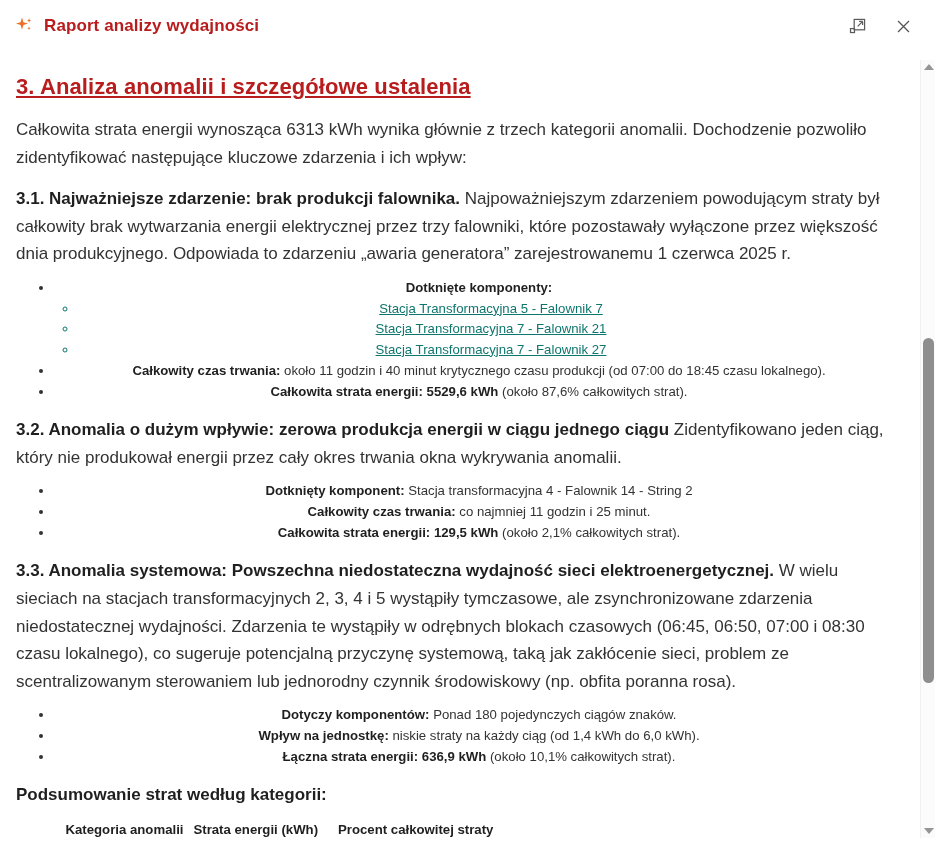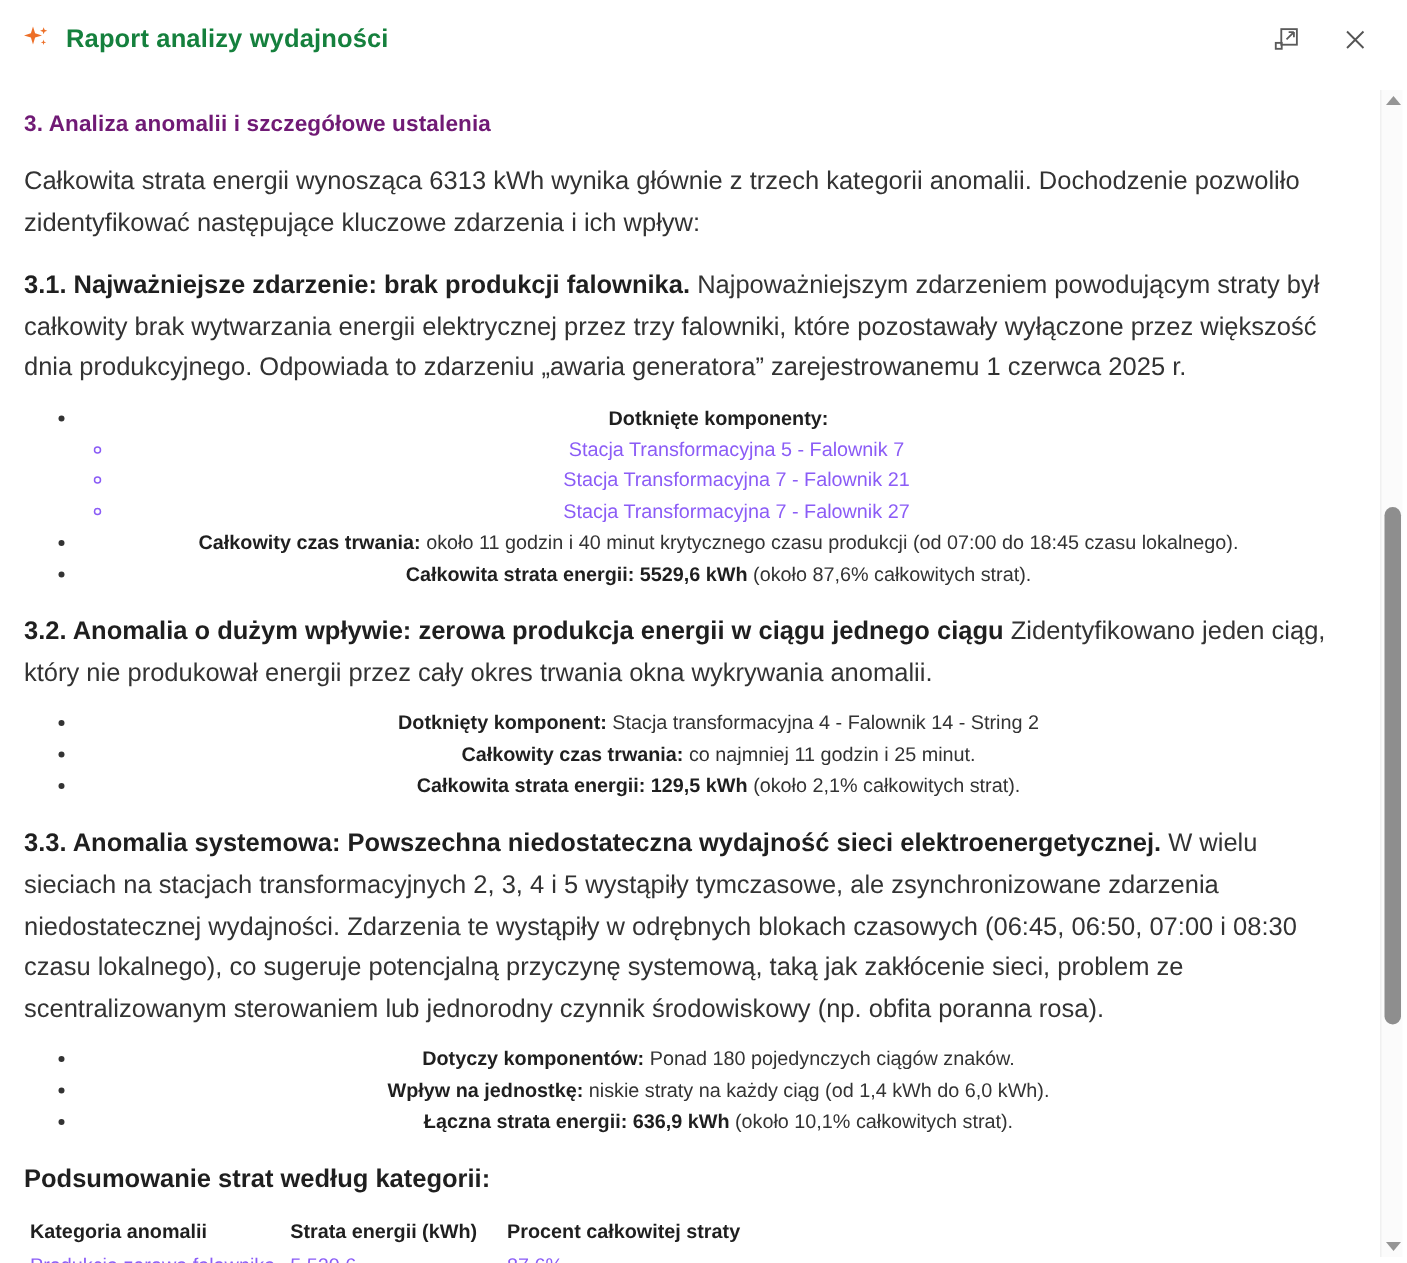--- a/index.html
+++ b/index.html
@@ -25,21 +25,21 @@
     align-items: center;
     padding: 0 14px 0 14px;
     background: #ffffff;
     flex: 0 0 auto;
   }
   .title-left { display: flex; align-items: center; gap: 10px; }
   .sparkle-icon { width: 20px; height: 20px; display: block; flex: 0 0 auto; }
   .window-title {
     font-size: 17px;
     font-weight: 700;
-    color: #15803d;
+    color: #b91c1c;
     letter-spacing: .1px;
     white-space: nowrap;
   }
   .title-actions { margin-left: auto; display: flex; align-items: center; gap: 20px; padding-right: 8px; }
   .icon-btn {
     width: 26px; height: 26px;
     display: flex; align-items: center; justify-content: center;
     background: none; border: none; padding: 0; cursor: pointer;
     color: #5a5a5a;
   }
@@ -52,25 +52,26 @@
     width: 938px;
     height: 790px;
     overflow: hidden;
   }
   .content {
     padding: 8px 34px 0 16px;
     width: 938px;
   }
 
   h2.section-title {
-    font-size: 15px;
+    font-size: 22px;
     font-weight: 700;
-    color: #701a75;
+    color: #b91c1c;
     margin: 14px 0 16px 0;
     letter-spacing: .1px;
+    text-decoration: underline;
   }
 
   p.para {
     font-size: 17px;
     line-height: 1.62;
     margin: 0 0 14px 0;
     color: #333;
     max-width: 894px;
   }
   p.para.tight { margin-bottom: 10px; }
@@ -89,21 +90,22 @@
     text-align: center;
   }
   ul.lvl2 {
     margin: 1px 0 1px 0;
     padding-left: 24px;
     list-style-type: circle;
   }
   ul.lvl2 > li {
     font-size: 13.2px;
     line-height: 1.55;
-    color: #8b5cf6;
+    color: #0f766e;
+    text-decoration: underline;
   }
 
   
   table.summary {
     border-collapse: collapse;
     margin: 6px 0 18px 0;
     font-size: 13.2px;
   }
   table.summary th {
     text-align: left;
@@ -113,21 +115,21 @@
     white-space: nowrap;
     vertical-align: bottom;
   }
   table.summary td {
     text-align: left;
     color: #8b5cf6;
     padding: 2px 14px 2px 4px;
     white-space: nowrap;
   }
   table.summary tr.total td { font-weight: 700; color: #1f1f1f; }
-  table.summary th.c0, table.summary td.c0 { padding-right: 4px; }
+  table.summary th.c0, table.summary td.c0 { padding-right: 4px; text-align: right; }
   table.summary th.c1, table.summary td.c1 { padding-left: 6px; }
   table.summary th.c2, table.summary td.c2 { padding-left: 6px; margin-left: 14px; }
 
   h2.section-title.second { margin: 20px 0 16px 0; }
 
   
   .scrollbar {
     position: absolute;
     top: 60px;
     right: 3px;

